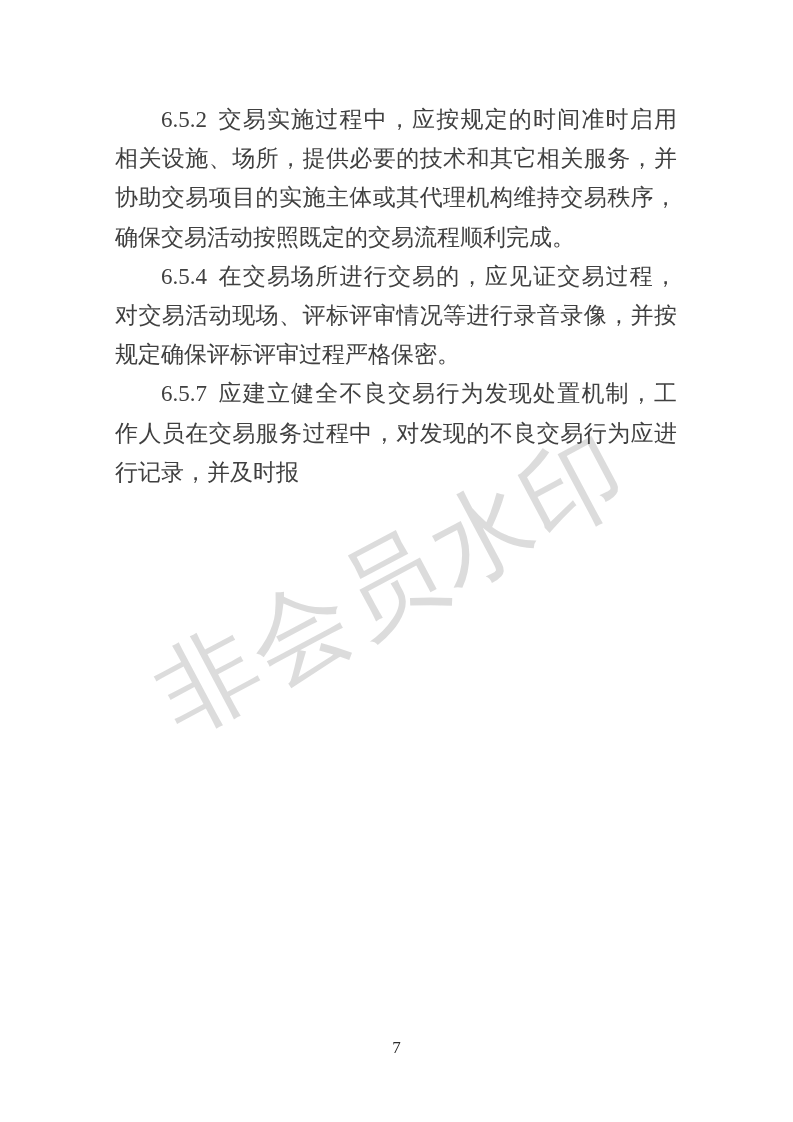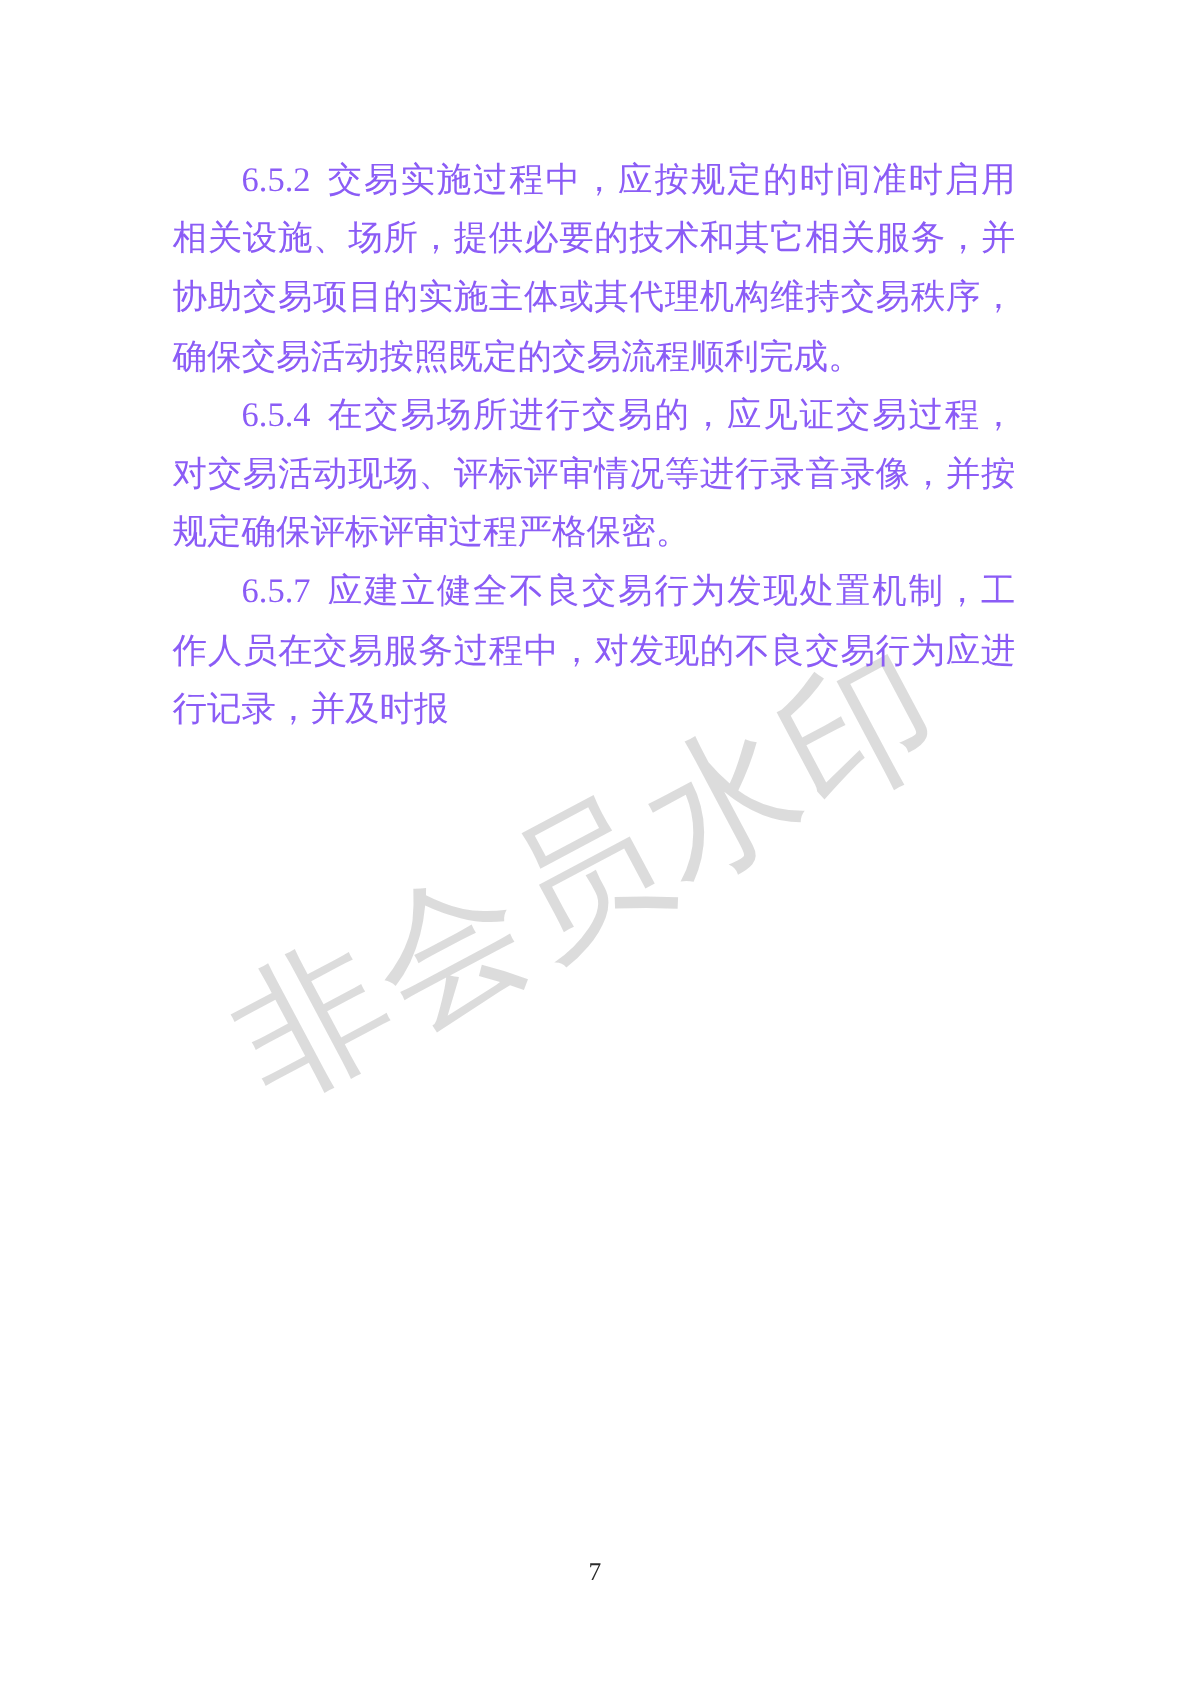--- a/index.html
+++ b/index.html
@@ -35,21 +35,21 @@
     user-select: none;
     pointer-events: none;
     font-family: "Liberation Serif", "DejaVu Serif", serif;
   }
   .content {
     position: absolute;
     left: 115px;
     top: 100px;
     width: 562px;
     z-index: 1;
-    color: #8b5cf6;
+    color: #404040;
     font-size: 23px;
     line-height: 39.2px;
     text-align: justify;
     text-justify: inter-ideograph;
   }
   .content p {
     margin: 0;
     padding: 0;
     text-indent: 2em;
   }

